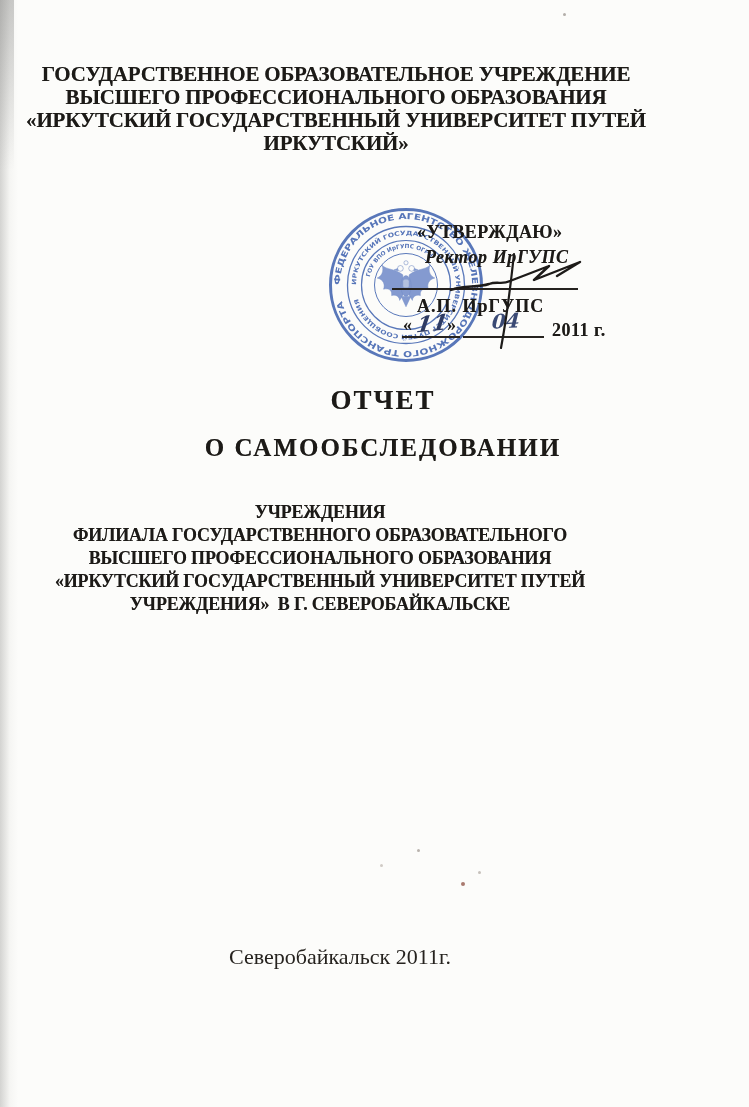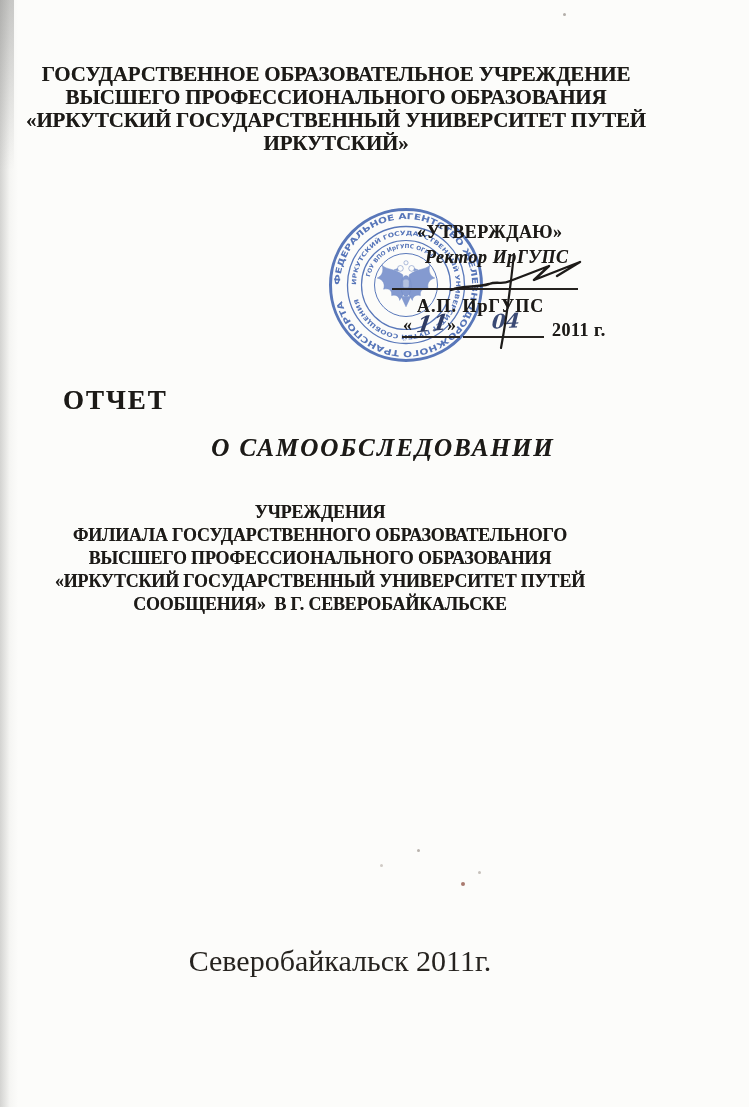--- a/index.html
+++ b/index.html
@@ -56,36 +56,36 @@
   .hw-month { left:492px; top:309px; font-size:20px; color:#3a4a74; transform:skewX(-6deg) rotate(-3deg); }
   .date-u { position:absolute; height:2px; background:#26231f; }
   .date-u1 { left:402px; top:336px; width:58px; }
   .date-u2 { left:463px; top:336px; width:81px; }
   .appr-year { left:552px; top:320px; letter-spacing:.5px; }
 
   .ink { position:absolute; left:0; top:0; pointer-events:none; }
   .ink path { fill:none; stroke:#1d1b19; stroke-linecap:round; stroke-linejoin:round; }
 
   .title-1 {
-    position:absolute; top:385px; left:63px; width:640px; margin:0; 
+    position:absolute; top:385px; left:63px; width:640px; margin:0; text-align:center;
     font-size:27px; font-weight:bold; letter-spacing:2px; text-shadow:0 0 .6px rgba(35,32,28,.55);
   }
   .title-2 {
     position:absolute; top:434px; left:63px; width:640px; margin:0; text-align:center;
-    font-size:25px; font-weight:bold; letter-spacing:2px; text-shadow:0 0 .6px rgba(35,32,28,.55);font-style:italic;
+    font-size:25px; font-weight:bold; letter-spacing:2px; text-shadow:0 0 .6px rgba(35,32,28,.55);
   }
   .subject {
     position:absolute; top:501px; left:0; width:640px; text-align:center;
     font-weight:bold; font-size:18px; line-height:23px; letter-spacing:-0.2px;
     text-shadow:0 0 .5px rgba(35,32,28,.55);
   }
   .subject div { white-space:pre-wrap; }
   .footer {
     position:absolute; top:944px; left:0; width:680px; text-align:center;
-    font-size:30px; color:#26231f;
+    font-size:22px; color:#26231f;
   }
 </style>
 </head>
 <body>
 
 <div class="page">
 
   <div class="edge-left"></div>
   <div class="edge-left-top"></div>
   <div class="speck s1"></div>
@@ -156,18 +156,18 @@
   </svg>
 
   <h1 class="title-1">ОТЧЕТ</h1>
   <h2 class="title-2">О САМООБСЛЕДОВАНИИ</h2>
 
   <section class="subject">
     <div>УЧРЕЖДЕНИЯ</div>
     <div>ФИЛИАЛА ГОСУДАРСТВЕННОГО ОБРАЗОВАТЕЛЬНОГО</div>
     <div>ВЫСШЕГО ПРОФЕССИОНАЛЬНОГО ОБРАЗОВАНИЯ</div>
     <div>«ИРКУТСКИЙ ГОСУДАРСТВЕННЫЙ УНИВЕРСИТЕТ ПУТЕЙ</div>
-    <div>СООБЩЕНИЯ»  В Г. СЕВЕРОБАЙКАЛЬСКЕ</div>
+    <div>УЧРЕЖДЕНИЯ»  В Г. СЕВЕРОБАЙКАЛЬСКЕ</div>
   </section>
 
   <div class="footer">Северобайкальск 2011г.</div>
 
 </div>
 
 </body></html>

